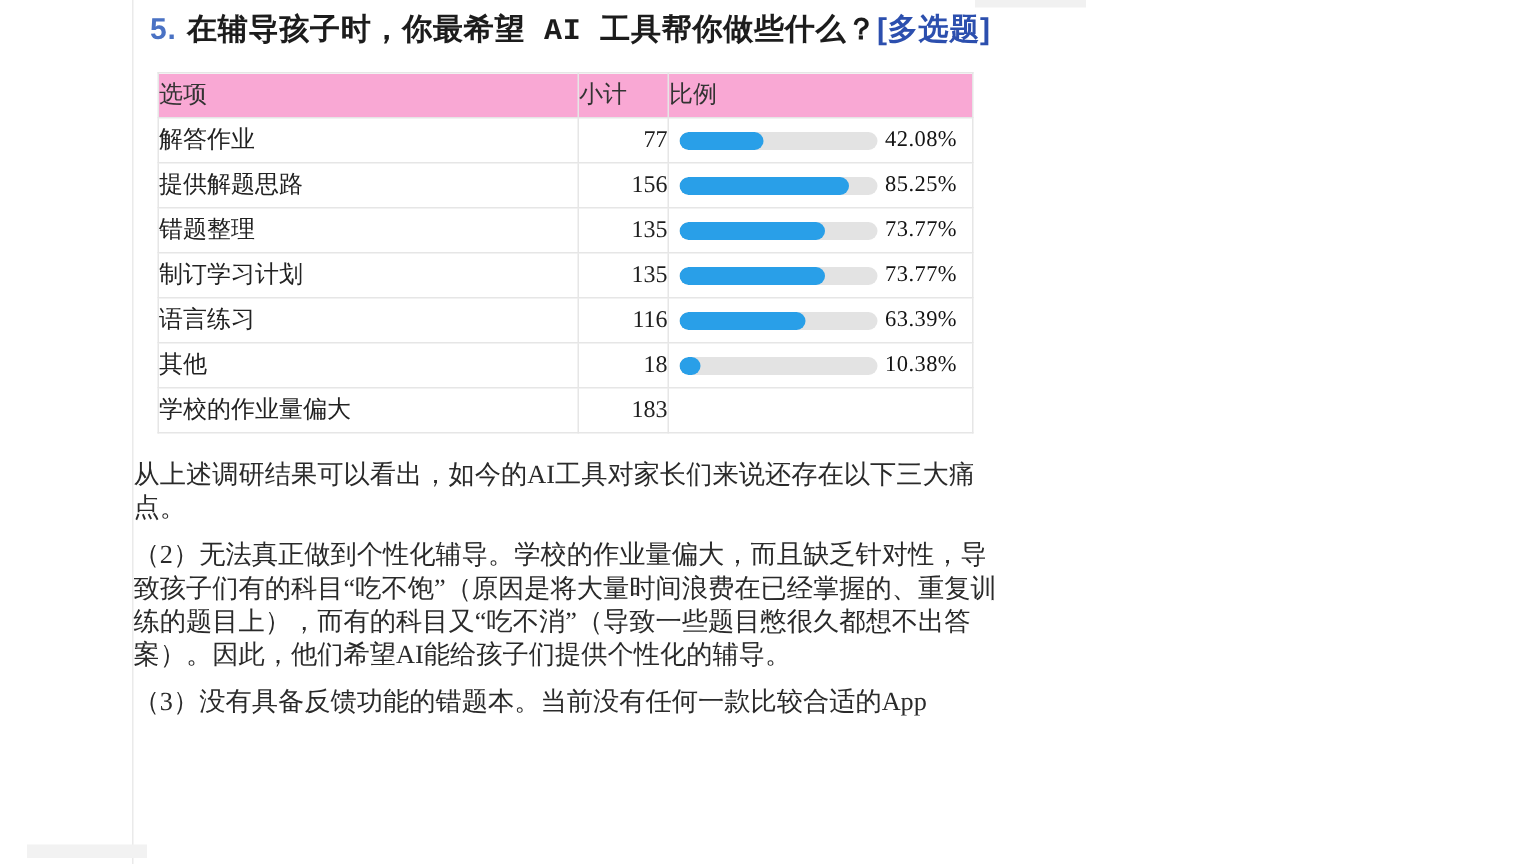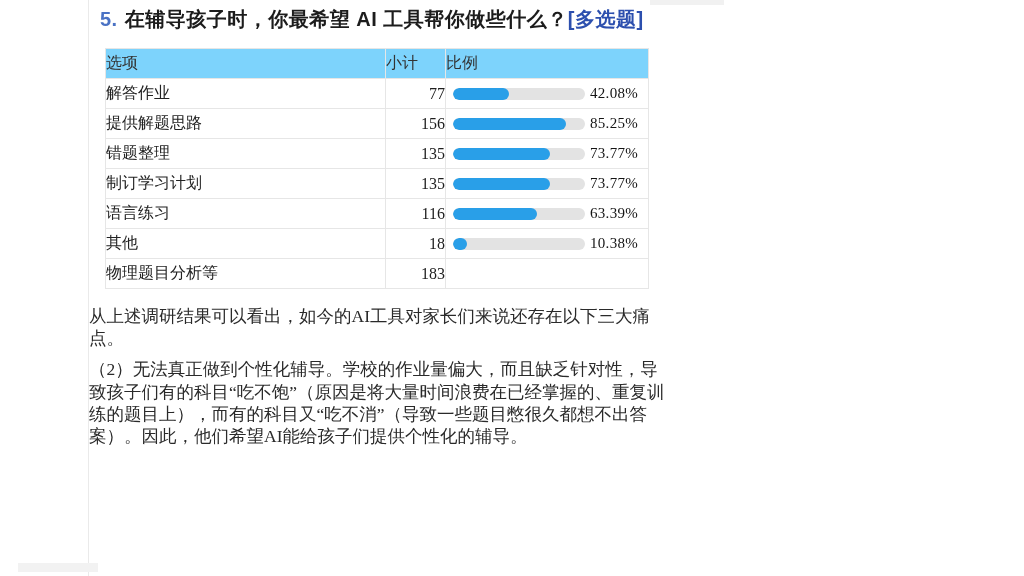--- a/index.html
+++ b/index.html
@@ -44,41 +44,41 @@
     position: absolute;
     left: 100px;
     top: 6px;
     font-family: "Liberation Sans", "DejaVu Sans", sans-serif;
     font-weight: bold;
     font-size: 20px;
     letter-spacing: 0.5px;
     white-space: nowrap;
   }
   .title .qnum { color: #4a72c4; margin-right: 7px; }
-  .title .qtext { color: #1c1c1c; }
+  .title .qtext { color: #1c1c1c; font-family: Liberation Mono, monospace; }
   .title .qtag { color: #2c4fae; }
 
   table.survey {
     position: absolute;
     left: 105px;
     top: 48px;
     border-collapse: collapse;
     table-layout: fixed;
     width: 543px;
     font-size: 16px;
   }
   table.survey th, table.survey td {
     border: 1px solid #e6e6e6;
     height: 29px;
     padding: 0;
     overflow: hidden;
     white-space: nowrap;
   }
   table.survey thead th {
-    background: #7dd3fc;
+    background: #f9a8d4;
     font-weight: normal;
     color: #333333;
     text-align: left;
   }
   th.col-opt, td.col-opt { padding-left: 14px; }
   td.col-opt { font-weight: normal; color: #222222; }
   th.col-cnt, td.col-cnt { text-align: right; }
   td.col-cnt { color: #1e1e1e; }
   th.col-ratio { padding-left: 9px; }
 
@@ -210,24 +210,25 @@
         <td>
             <div class="barwrap">
           <div class="track">
                 <div class="fill" style="width: 10.38%;"></div>
               </div>
           <span class="pct">10.38%</span>
         </div>
           </td>
       </tr>
       <tr>
-        <td class="col-opt">物理题目分析等</td>
+        <td class="col-opt">学校的作业量偏大</td>
         <td class="col-cnt">183</td>
         <td></td>
       </tr>
     </tbody>
   </table>
 
   <div class="paras">
     <p>从上述调研结果可以看出，如今的AI工具对家长们来说还存在以下三大痛点。</p>
     <p>（2）无法真正做到个性化辅导。学校的作业量偏大，而且缺乏针对性，导致孩子们有的科目“吃不饱”（原因是将大量时间浪费在已经掌握的、重复训练的题目上），而有的科目又“吃不消”（导致一些题目憋很久都想不出答案）。因此，他们希望AI能给孩子们提供个性化的辅导。</p>
+    <p>（3）没有具备反馈功能的错题本。当前没有任何一款比较合适的App</p>
   </div>
 </div>
 
 </body></html>

